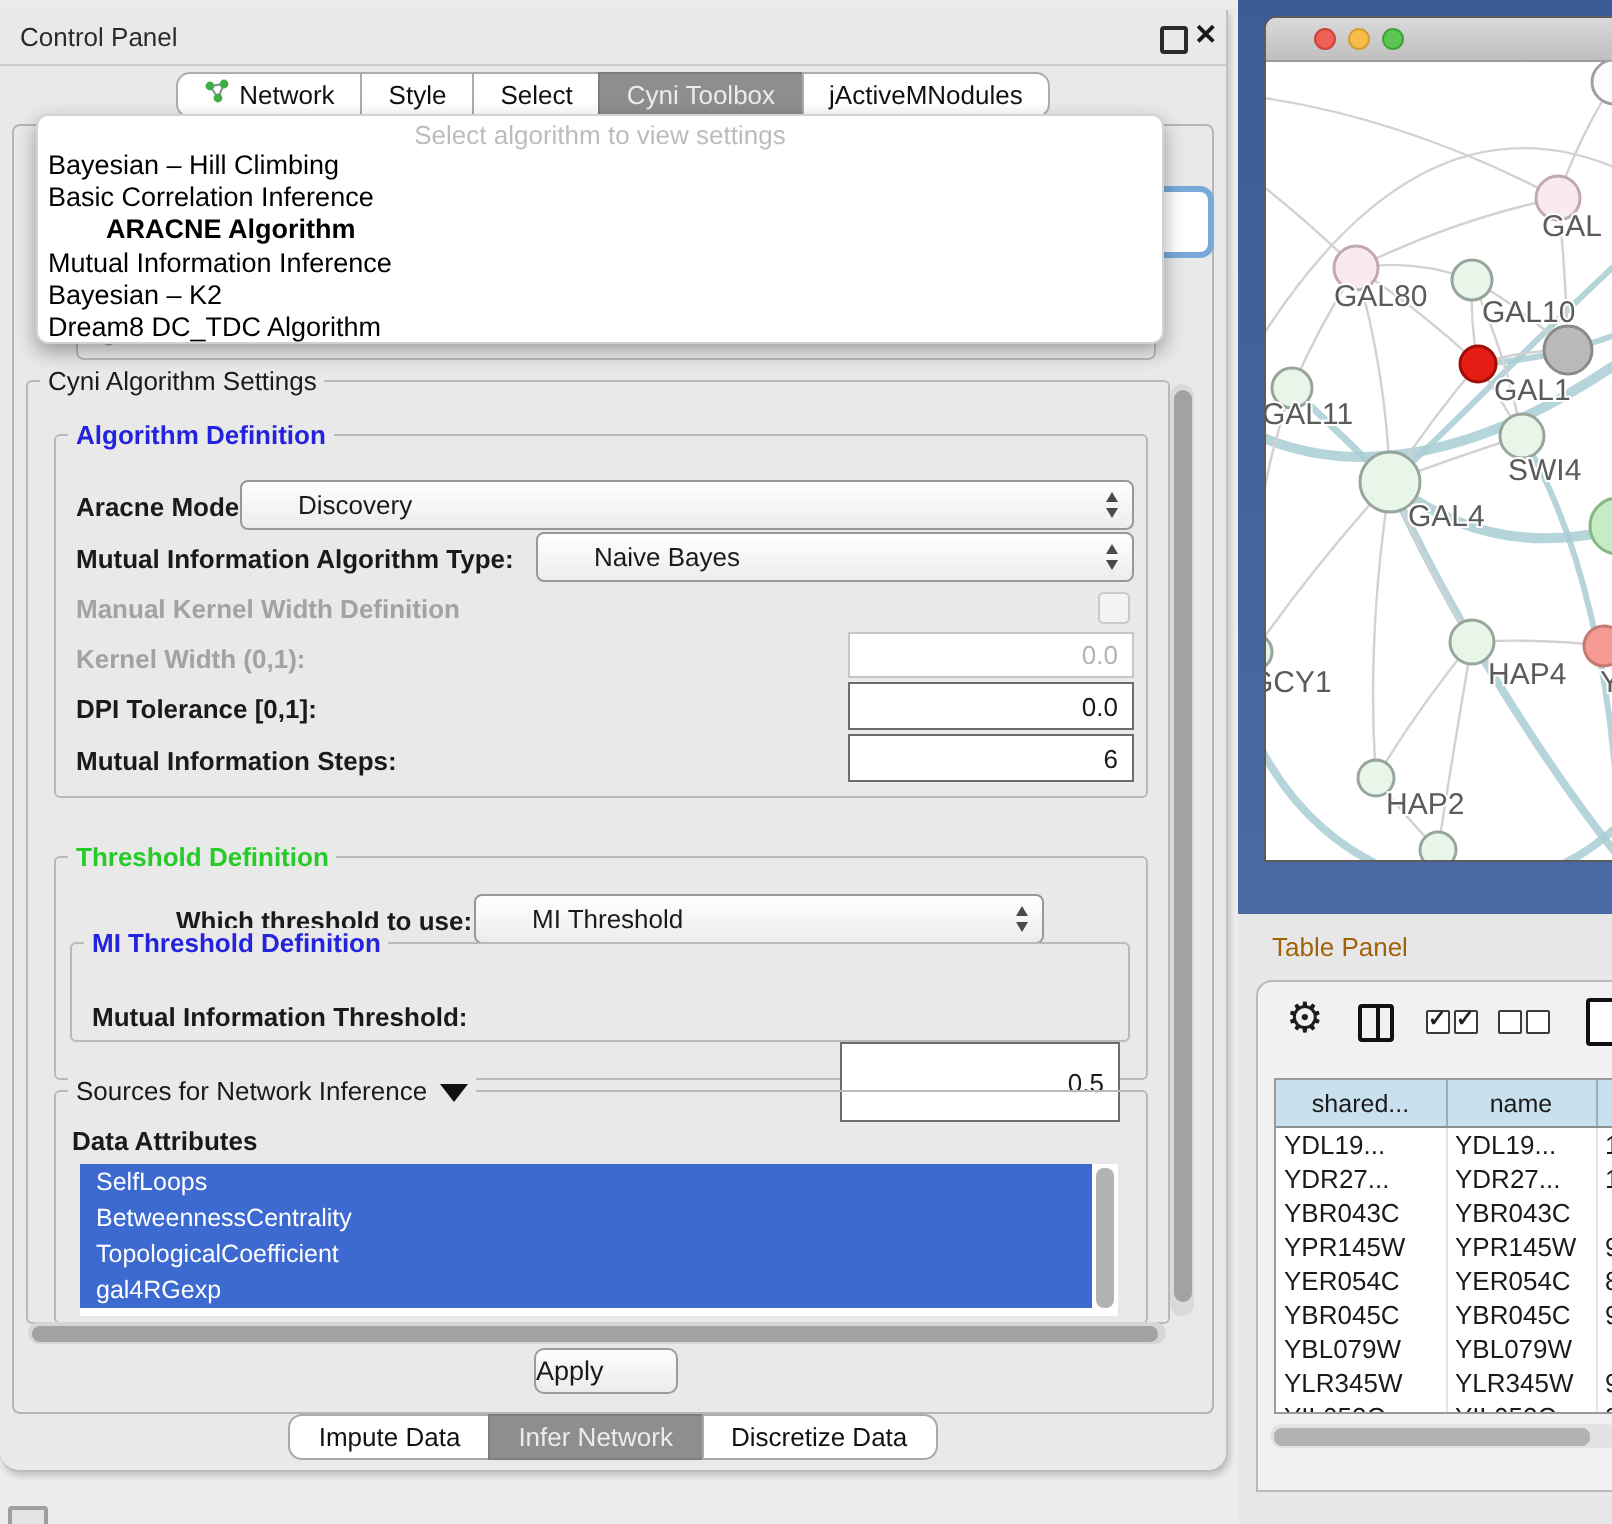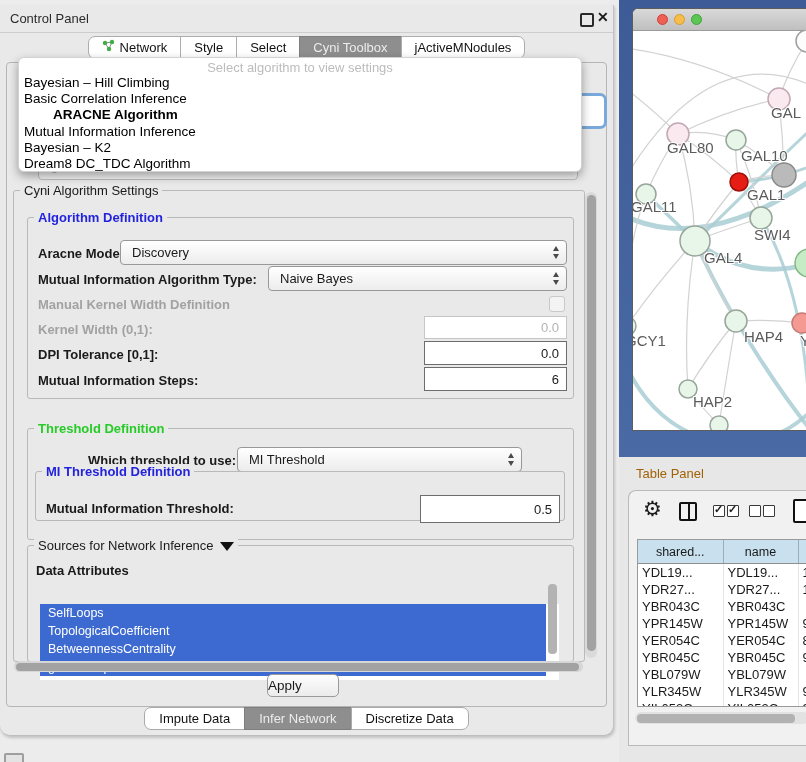--- a/index.html
+++ b/index.html
@@ -48,38 +48,38 @@
   .legend{position:absolute;top:-8px;left:6px;background:#e9e9e9;padding:0 4px;font-size:13px;white-space:nowrap;}
   .legend.blue{color:#2323dd;font-weight:bold;}
   .legend.green{color:#27cb27;font-weight:bold;}
 
   .lbl{position:absolute;font-size:13px;font-weight:bold;color:#1a1a1a;white-space:nowrap;}
   .lbl.plain{font-weight:normal;}
   .lbl.disabled{color:#a2a2a2;}
 
   .combo{position:absolute;height:25px;background:linear-gradient(#ffffff,#ececec);
          border:1px solid #989898;border-radius:4px;display:flex;align-items:center;
-         padding-left:11px;font-size:13px;box-sizing:border-box;}
+         padding-left:28px;font-size:13px;box-sizing:border-box;}
   .stepper{position:absolute;right:7px;top:5px;}
   .stepper .up{width:0;height:0;border-left:3.5px solid transparent;border-right:3.5px solid transparent;
                border-bottom:5px solid #4a4a4a;margin-bottom:3px;}
   .stepper .dn{width:0;height:0;border-left:3.5px solid transparent;border-right:3.5px solid transparent;
                border-top:5px solid #4a4a4a;}
 
   .numfield{position:absolute;background:#fff;border:1.5px solid #6d6d6d;box-sizing:border-box;
             display:flex;align-items:center;justify-content:flex-end;padding-right:7px;font-size:13px;}
   .numfield.disabled{border:1px solid #c6c6c6;color:#b3b3b3;}
   .checkbox{position:absolute;width:14px;height:14px;border:1.5px solid #c9c9c9;border-radius:3px;background:#f3f3f3;}
 
   .tri-right{display:inline-block;width:0;height:0;border-top:7px solid transparent;
              border-bottom:7px solid transparent;border-left:9px solid #111;vertical-align:-3px;margin-left:8px;}
   .tri-down{display:inline-block;width:0;height:0;border-left:7px solid transparent;
             border-right:7px solid transparent;border-top:9px solid #111;vertical-align:-1px;margin-left:6px;}
 
-  .attr-list{position:absolute;left:40px;top:599px;width:519px;height:76px;background:#fff;overflow:hidden;}
+  .attr-list{position:absolute;left:40px;top:577px;width:519px;height:76px;background:#fff;overflow:hidden;}
   .attr-item{width:506px;height:18px;line-height:18px;background:#3d6ad0;color:#fff;
              font-size:12.5px;padding-left:8px;box-sizing:border-box;}
   .attr-vthumb{position:absolute;left:548px;top:579px;width:9px;height:70px;background:#b3b3b3;border-radius:4px;}
 
   .vtrack{position:absolute;left:585px;top:187px;width:12px;height:466px;background:#dadada;border-radius:6px;}
   .vthumb{position:absolute;left:1.5px;top:3px;width:9px;height:456px;background:#a2a2a2;border-radius:5px;}
   .htrack{position:absolute;left:14px;top:656px;width:569px;height:11px;background:#d6d6d6;border-radius:6px;}
   .hthumb{position:absolute;left:2px;top:1.5px;width:563px;height:8px;background:#a2a2a2;border-radius:4px;}
 
   .apply-btn{position:absolute;left:267px;top:669px;width:72px;height:23px;
@@ -231,32 +231,32 @@
       <span>MI Threshold</span>
       <span class="stepper">
           <div class="up"></div>
           <div class="dn"></div>
         </span>
     </div>
     <div class="fieldset" style="left:35px;top:466px;width:528px;height:48px;">
       <span class="legend blue">MI Threshold Definition</span>
     </div>
     <span class="lbl" style="left:46px;top:496px;">Mutual Information Threshold:</span>
-    <div class="numfield" style="left:420px;top:490px;width:140px;height:28px;">0.5</div>
+    <div class="numfield" style="left:420px;top:516px;width:140px;height:40px;">0.5</div>
 
     <div class="fieldset" style="left:27px;top:540px;width:545px;height:115px;">
       <span class="legend">
         <span>Sources for Network Inference</span><span class="tri-down"></span>
       </span>
     </div>
     <span class="lbl" style="left:36px;top:558px;">Data Attributes</span>
     <div class="attr-list" id="attr-list">
         <div class="attr-item" style="background: rgb(61, 106, 208);">SelfLoops</div>
+        <div class="attr-item" style="background: rgb(61, 106, 208);">BetweennessCentrality</div>
         <div class="attr-item" style="background: rgb(61, 106, 208);">TopologicalCoefficient</div>
-        <div class="attr-item" style="background: rgb(61, 106, 208);">BetweennessCentrality</div>
         <div class="attr-item" style="background: rgb(61, 106, 208);">gal4RGexp</div>
       </div>
     <div class="attr-vthumb"></div>
 
     <div class="vtrack">
         <div class="vthumb"></div>
       </div>
     <div class="htrack">
         <div class="hthumb"></div>
       </div>

